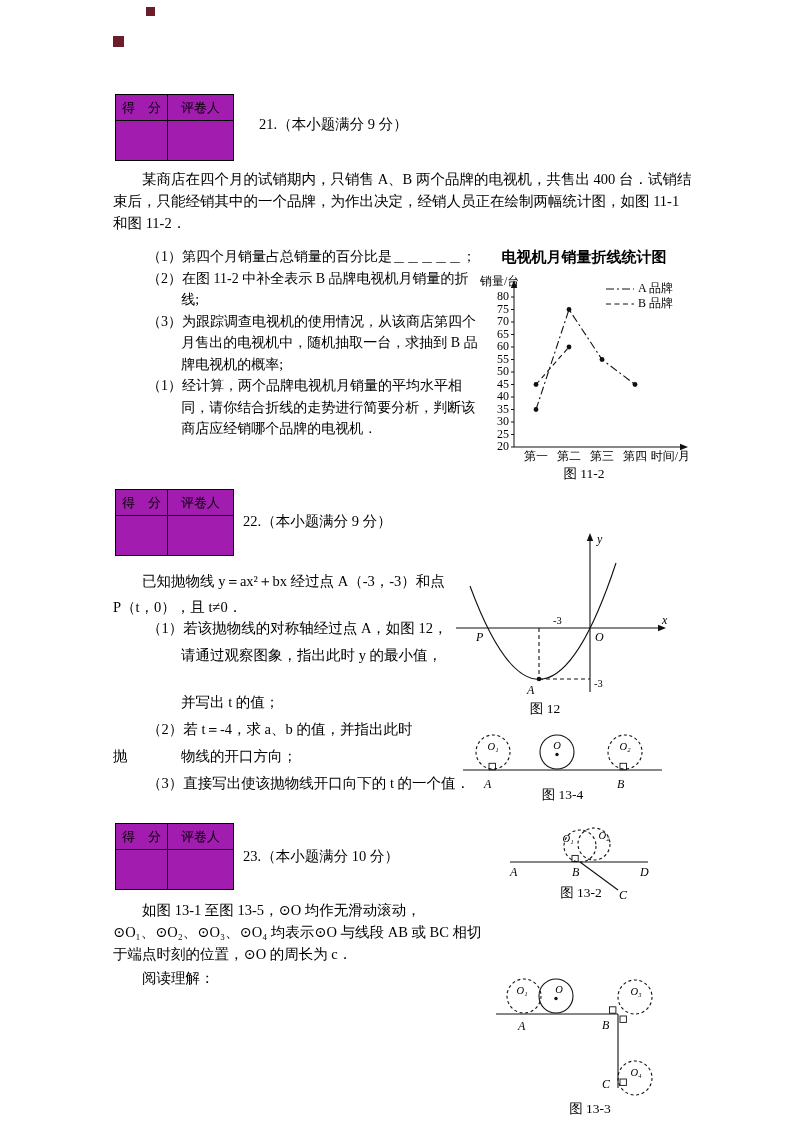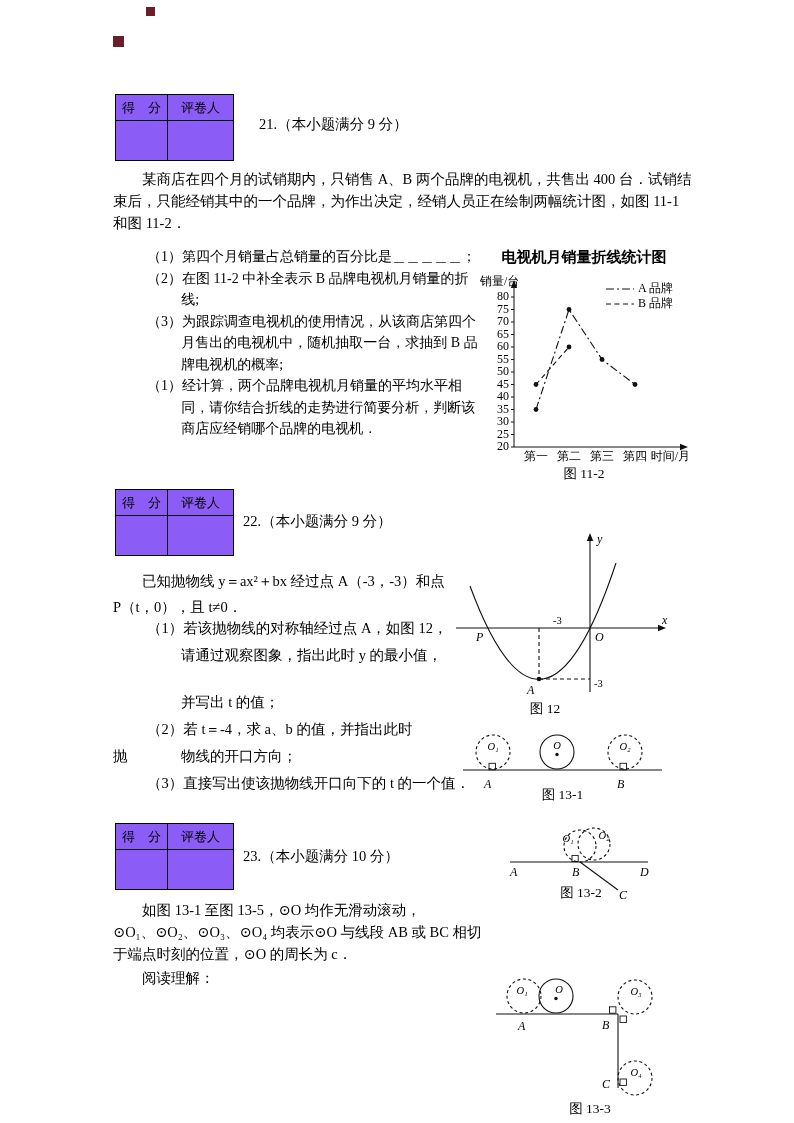--- a/index.html
+++ b/index.html
@@ -4,21 +4,21 @@
 <style>
   *{margin:0;padding:0;box-sizing:border-box;}
   html,body{background:#fff;}
   body{width:794px;height:1123px;font-family:"Liberation Serif","DejaVu Serif",serif;color:#000;}
   .page{position:relative;width:794px;height:1123px;background:#fff;overflow:hidden;}
   .abs{position:absolute;}
   .line{position:absolute;white-space:nowrap;font-size:14.5px;line-height:1.4;}
   .ind2{text-indent:2em;}
   .nowrap{white-space:nowrap;}
   .artifact{position:absolute;background:#6b1d2a;}
-  .score-box{position:absolute;width:119px;height:67px;border:1.5px solid #000;display:grid;grid-template-columns:52px auto;grid-template-rows:26px auto;background:#8b5cf6;}
+  .score-box{position:absolute;width:119px;height:67px;border:1.5px solid #000;display:grid;grid-template-columns:52px auto;grid-template-rows:26px auto;background:#a21caf;}
   .score-box>div{display:flex;align-items:center;justify-content:center;font-size:13px;border-right:1.5px solid #000;border-bottom:1.5px solid #000;}
   .score-box>div:nth-child(2n){border-right:none;}
   .score-box>div:nth-child(n+3){border-bottom:none;}
   .para21{position:absolute;left:113px;top:168px;font-size:14.5px;line-height:22px;}
   .para21 div{white-space:nowrap;}
   .items21{position:absolute;left:147px;top:246px;width:332px;font-size:14px;line-height:21.5px;}
   .items21 .item{padding-left:2.45em;text-indent:-2.45em;}
   .chart-wrap{position:absolute;left:478px;top:248px;width:212px;}
   .chart-title{font-size:15px;font-weight:bold;text-align:center;white-space:nowrap;}
   .fig-caption{position:absolute;font-size:13.5px;text-align:center;white-space:nowrap;}
@@ -161,21 +161,21 @@
     <circle cx="102" cy="46.5" r="1.7" fill="#111"></circle>
     <circle cx="170" cy="44" r="17" class="k dashc"></circle>
     <rect x="34" y="55.3" width="6.5" height="6.5" class="k" style="stroke-width:0.9"></rect>
     <rect x="165" y="55.3" width="6.5" height="6.5" class="k" style="stroke-width:0.9"></rect>
     <text x="38" y="42" text-anchor="middle" class="it sm">O₁</text>
     <text x="102" y="41" text-anchor="middle" class="it sm">O</text>
     <text x="170" y="42" text-anchor="middle" class="it sm">O₂</text>
     <text x="29" y="80" class="it">A</text>
     <text x="162" y="80" class="it">B</text>
   </svg>
-  <div class="fig-caption" style="left:455px;top:786px;width:215px">图 13-1</div>
+  <div class="fig-caption" style="left:455px;top:786px;width:215px">图 13-4</div>
 
   <div class="score-box" style="left:115px;top:823px">
     <div>得　分</div>
     <div>评卷人</div>
     <div></div>
     <div></div>
   </div>
   <div class="line" style="left:243px;top:846px">23.（本小题满分 10 分）</div>
 
   <svg class="abs" style="left:506px;top:806px" width="165" height="96">

